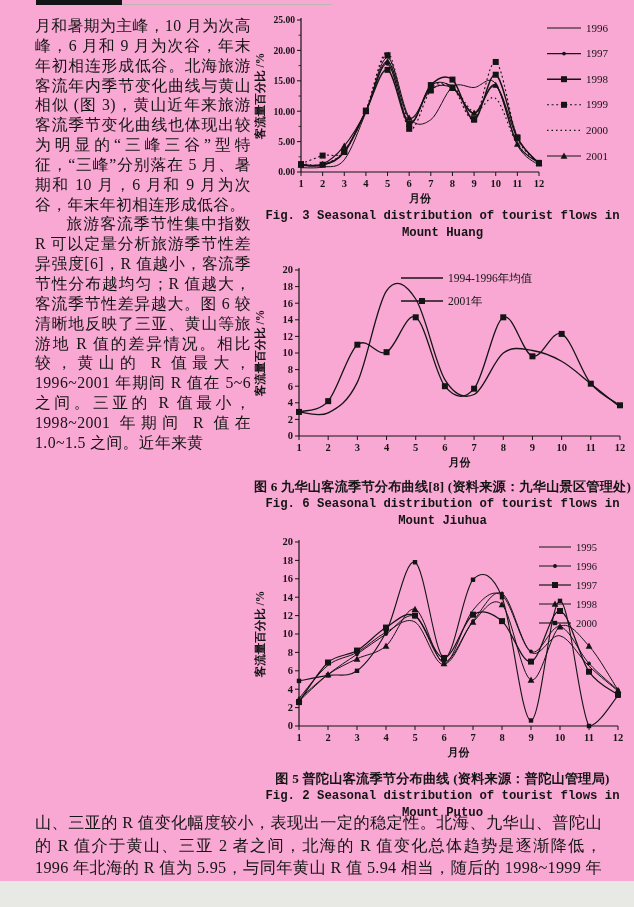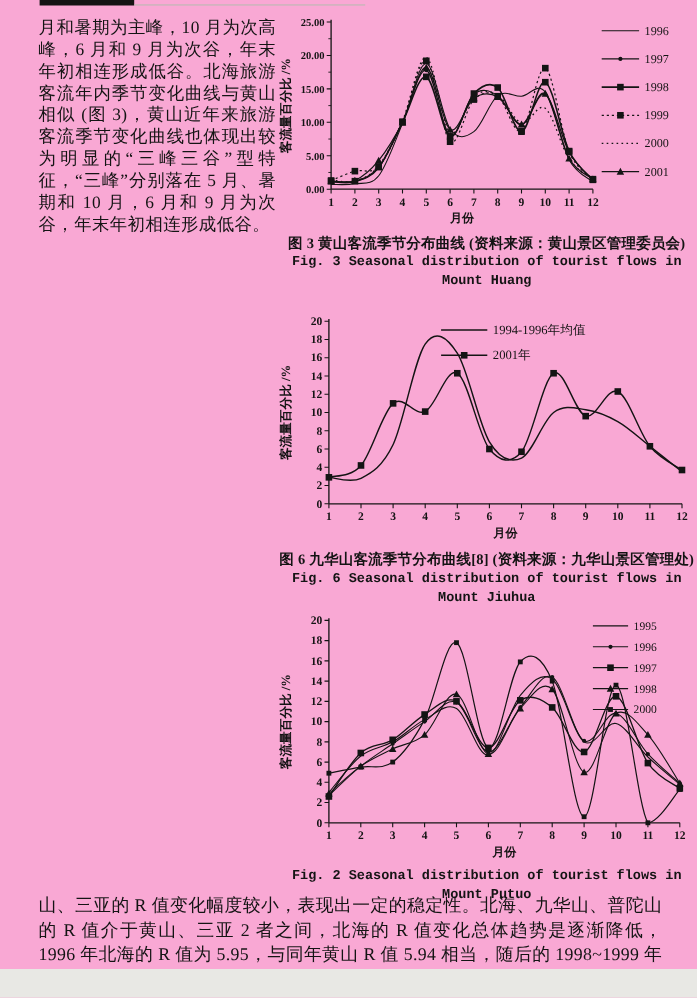--- a/index.html
+++ b/index.html
@@ -41,20 +41,21 @@
 </head>
 <body>
 
 <div class="page">
   <div class="scan-bar"></div>
   <div class="scan-line"></div>
 
   <div class="columns">
     <div class="left-col">
       <p>月和暑期为主峰，10 月为次高峰，6 月和 9 月为次谷，年末年初相连形成低谷。北海旅游客流年内季节变化曲线与黄山相似 (图 3)，黄山近年来旅游客流季节变化曲线也体现出较为明显的“三峰三谷”型特征，“三峰”分别落在 5 月、暑期和 10 月，6 月和 9 月为次谷，年末年初相连形成低谷。</p>
+      <p class="indent">旅游客流季节性集中指数 R 可以定量分析旅游季节性差异强度[6]，R 值越小，客流季节性分布越均匀；R 值越大，客流季节性差异越大。图 6 较清晰地反映了三亚、黄山等旅游地 R 值的差异情况。相比较，黄山的 R 值最大，1996~2001 年期间 R 值在 5~6 之间。三亚的 R 值最小，1998~2001 年期间 R 值在 1.0~1.5 之间。近年来黄</p>
     </div>
 
     <div class="right-col">
       <figure class="fig">
         <svg class="chart" width="383" height="198" viewBox="0 0 383 198">
             <line x1="50" y1="8" x2="50" y2="162" stroke="#141414" stroke-width="1.2"></line>
             <line x1="50" y1="162" x2="288" y2="162" stroke="#141414" stroke-width="1.2"></line>
             <line x1="46" y1="162" x2="50" y2="162" stroke="#141414" stroke-width="1"></line>
             <text x="44" y="165.4" font-size="9.6" text-anchor="end" font-weight="700">0.00</text>
             <line x1="46" y1="131.60000000000002" x2="50" y2="131.60000000000002" stroke="#141414" stroke-width="1"></line>
@@ -163,21 +164,20 @@
             <line x1="296" y1="94.80000000000001" x2="330" y2="94.80000000000001" stroke="#141414" stroke-width="1.1" stroke-dasharray="2 2.6"></line>
             <rect x="310" y="91.80000000000001" width="6" height="6" fill="#141414"></rect>
             <text x="335" y="98.4" font-size="11" text-anchor="start">1999</text>
             <line x1="296" y1="120.4" x2="330" y2="120.4" stroke="#141414" stroke-width="1.2" stroke-dasharray="1.5 3"></line>
             <text x="335" y="124" font-size="11" text-anchor="start">2000</text>
             <line x1="296" y1="146" x2="330" y2="146" stroke="#141414" stroke-width="1.1"></line>
             <polygon points="313,142.6 309.6,148.8 316.4,148.8" fill="#141414"></polygon>
             <text x="335" y="149.6" font-size="11" text-anchor="start">2001</text>
           </svg>
         <figcaption>
-          <div class="cap-zh">图 3  黄山客流季节分布曲线 (资料来源：黄山景区管理委员会)</div>
           <div class="cap-en">Fig. 3  Seasonal distribution of tourist flows in Mount Huang</div>
         </figcaption>
       </figure>
 
       <figure class="fig fig4-block">
         <svg class="chart" width="383" height="212" viewBox="0 0 383 212">
             <line x1="48" y1="6" x2="48" y2="174" stroke="#141414" stroke-width="1.2"></line>
             <line x1="48" y1="174" x2="369" y2="174" stroke="#141414" stroke-width="1.2"></line>
             <line x1="44" y1="174" x2="48" y2="174" stroke="#141414" stroke-width="1"></line>
             <text x="42" y="177.4" font-size="10.5" text-anchor="end" font-weight="700">0</text>
@@ -367,20 +367,21 @@
             <rect x="301" y="48" width="6" height="6" fill="#141414"></rect>
             <text x="325" y="54.6" font-size="10.5" text-anchor="start">1997</text>
             <line x1="288" y1="70" x2="320" y2="70" stroke="#141414" stroke-width="1"></line>
             <polygon points="304,66.6 300.6,72.8 307.4,72.8" fill="#141414"></polygon>
             <text x="325" y="73.6" font-size="10.5" text-anchor="start">1998</text>
             <line x1="288" y1="89" x2="320" y2="89" stroke="#141414" stroke-width="1.1"></line>
             <rect x="301.8" y="86.8" width="4.4" height="4.4" fill="#141414"></rect>
             <text x="325" y="92.6" font-size="10.5" text-anchor="start">2000</text>
           </svg>
         <figcaption>
+          <div class="cap-zh">图 5  普陀山客流季节分布曲线 (资料来源：普陀山管理局)</div>
           <div class="cap-en">Fig. 2  Seasonal distribution of tourist flows in Mount Putuo</div>
         </figcaption>
       </figure>
     </div>
   </div>
 
   <p class="bottom-para">山、三亚的 R 值变化幅度较小，表现出一定的稳定性。北海、九华山、普陀山的 R 值介于黄山、三亚 2 者之间，北海的 R 值变化总体趋势是逐渐降低，1996 年北海的 R 值为 5.95，与同年黄山 R 值 5.94 相当，随后的 1998~1999 年分别下降到 4.65、4.45，2000 年有所回升，2001 年又降为 3.83，为近年最低点。近年来九华山的 R 值也呈下降趋势，</p>
 </div>
 
 </body></html>

